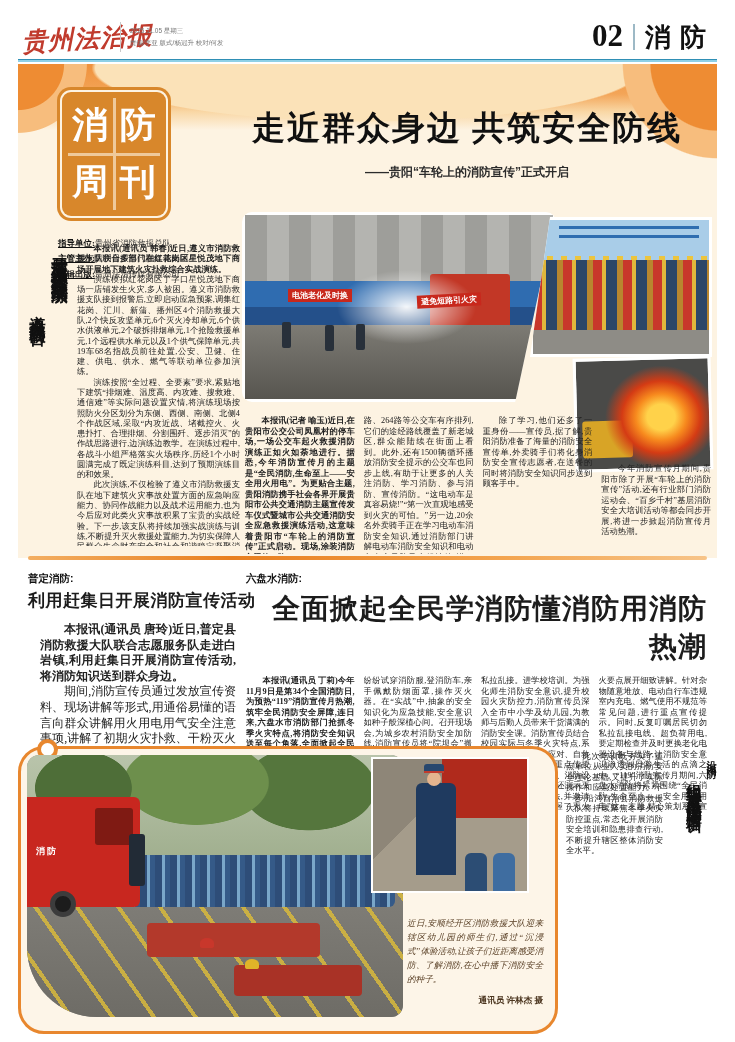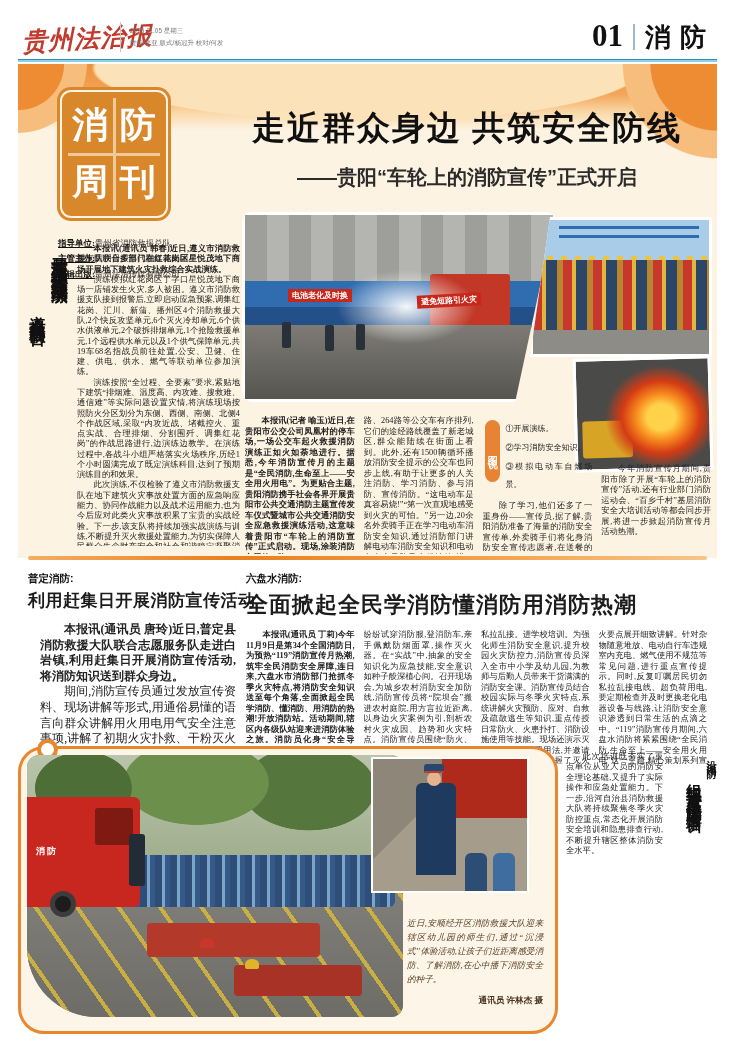--- a/index.html
+++ b/index.html
@@ -34,21 +34,21 @@
   .seal-grid{display:grid;width:100%;height:100%;grid-template-columns:1fr 1fr;grid-template-rows:1fr 1fr;
         gap:3px;background:rgba(255,245,228,.6);}
   .seal-grid span{background:#d8872b;color:#fff;display:flex;align-items:center;justify-content:center;
         font-size:36px;font-weight:bold;font-family:"Liberation Serif",serif;}
   .mast-info{position:absolute;left:40px;top:172px;font-size:8.5px;line-height:1.8;color:#333;}
   .mast-info b{color:#111;text-decoration:underline;}
   
   .lead-head{position:absolute;left:206px;top:42px;width:486px;text-align:center;}
   .lead-title{font-size:33px;font-weight:bold;letter-spacing:2px;color:#101010;
         font-family:"Liberation Serif",serif;white-space:nowrap;}
-  .lead-sub{margin-top:13px;font-size:20px;font-weight:bold;color:#2b2b2b;
+  .lead-sub{margin-top:13px;font-size:12px;font-weight:bold;color:#2b2b2b;
         font-family:"Liberation Sans",sans-serif;}
   
   .ph{position:absolute;background:#fff;}
   .ph-inner{position:absolute;inset:3px;overflow:hidden;}
   .ph1{left:224px;top:148px;width:314px;height:190px;clip-path:polygon(0 0,100% 0,87% 100%,0 100%);
        border-radius:10px;}
   .ph1 .sky{position:absolute;left:0;top:0;right:0;height:38%;
        background:repeating-linear-gradient(90deg,#9e9e9a 0 22px,#b4b4b0 22px 44px);}
   .ph1 .bus{position:absolute;left:0;top:36%;right:0;height:26%;
        background:linear-gradient(180deg,#2f6cb0 0 55%,#24508a 55% 100%);}
@@ -98,21 +98,21 @@
   .hr-orange{position:absolute;left:28px;top:556px;width:679px;height:4px;border-radius:2px;
        background:linear-gradient(90deg,#f3ae62,#e87f1f 30%,#f3a44f 70%,#f7c489);}
   
   .kicker{font-family:"Liberation Sans",sans-serif;font-weight:bold;font-size:10.5px;color:#111;}
   .pd{position:absolute;left:28px;top:572px;width:208px;}
   .pd-title{font-size:17px;font-weight:bold;font-family:"Liberation Serif",serif;margin:3px 0 10px 0;
        letter-spacing:.5px;white-space:nowrap;}
   .pd-body{font-size:12px;line-height:1.3;text-align:justify;color:#222;margin-left:12px;}
   .pd-body p{margin:0;text-indent:2em;}
   .lps{position:absolute;left:246px;top:572px;width:461px;}
-  .lps-title{font-size:22px;font-weight:bold;font-family:Liberation Serif, serif;text-align:left;
+  .lps-title{font-size:28px;font-weight:bold;font-family:Liberation Serif, serif;text-align:right;
        margin:4px 0 10px 0;letter-spacing:1px;}
   .lps-cols{display:flex;gap:9px;height:134px;overflow:hidden;}
   
   .frame{position:absolute;left:18px;top:746px;width:540px;height:288px;border:3px solid #e8872e;
        border-radius:26px;background:#fdf5e8;box-sizing:border-box;}
   .frame-dot{position:absolute;left:16px;top:-10px;width:13px;height:13px;border:4px solid #e8872e;
        border-radius:50%;background:#fff;}
   .bigph{position:absolute;left:6px;top:6px;width:376px;height:262px;overflow:hidden;
        border-radius:12px 12px 12px 70px;background:#8a8a86;}
   .bigph .trees{position:absolute;left:0;top:0;right:0;height:42%;
@@ -161,21 +161,21 @@
 <div class="page">
 
   <div class="hdr">
     <div class="logo">贵州法治报</div>
     <div class="hdr-div"></div>
     <div class="hdr-dates">
       <div>2025.11.05 星期三</div>
       <div>责编/李亚 版式/杨冠升 校对/何发</div>
     </div>
     <div class="pageno-wrap">
-      <span class="pageno">01</span>
+      <span class="pageno">02</span>
       <span class="pageno-bar"></span>
       <span class="section-name">消防</span>
     </div>
   </div>
   <div class="teal-line"></div>
 
   <div class="top-sec">
 
     <div class="seal">
       <div class="seal-grid">
@@ -232,44 +232,36 @@
     </div>
 
     <div class="gy">
       <div class="col">
         <p class="bold-lede">本报讯(记者 喻玉)近日,在贵阳市公交公司凤凰村的停车场,一场公交车起火救援消防演练正如火如荼地进行。据悉,今年消防宣传月的主题是“全民消防,生命至上——安全用火用电”。为更贴合主题,贵阳消防携手社会各界开展贵阳市公共交通消防主题宣传发车仪式暨城市公共交通消防安全应急救援演练活动,这意味着贵阳市“车轮上的消防宣传”正式启动。现场,涂装消防主题的11路、218</p>
       </div>
       <div class="col">
         <p class="noind">路、264路等公交车有序排列,它们的途经路线覆盖了新老城区,群众能陆续在街面上看到。此外,还有1500辆循环播放消防安全提示的公交车也同步上线,有助于让更多的人关注消防、学习消防、参与消防、宣传消防。“这电动车是真容易烧!”“第一次直观地感受到火灾的可怕。”另一边,20余名外卖骑手正在学习电动车消防安全知识,通过消防部门讲解电动车消防安全知识和电动车火灾风险及实操演练,进一步增强了安全意识。</p>
       </div>
       <div class="col">
-        <div class="tushuo">
-          <div class="ts-pill">图说</div>
-          <div class="ts-items">
-            <div>①开展演练。</div>
-            <div>②学习消防安全知识。</div>
-            <div>③模拟电动车自燃场景。</div>
-          </div>
-        </div>
         <p>除了学习,他们还多了一重身份——宣传员,据了解,贵阳消防准备了海量的消防安全宣传单,外卖骑手们将化身消防安全宣传志愿者,在送餐的同时将消防安全知识同步送到顾客手中。</p>
       </div>
       <div class="col">
         <p class="c4pad">今年消防宣传月期间,贵阳市除了开展“车轮上的消防宣传”活动,还有行业部门消防运动会、“百乡千村”基层消防安全大培训活动等都会同步开展,将进一步掀起消防宣传月活动热潮。</p>
       </div>
     </div>
 
     <div class="zy">
       <div class="zy-head">
         <span class="main">开展地下建筑火灾扑救综合实战演练</span>
         <span class="sub">遵义市多部门联合</span>
       </div>
       <div class="zy-body">
         <p class="bold-lede">本报讯(通讯员 韩春)近日,遵义市消防救援支队联合多部门在红花岗区星悦茂地下商场开展地下建筑火灾扑救综合实战演练。</p>
         <p>演练模拟红花岗区丁字口星悦茂地下商场一店铺发生火灾,多人被困。遵义市消防救援支队接到报警后,立即启动应急预案,调集红花岗、汇川、新蒲、播州区4个消防救援大队,2个快反攻坚单元,6个灭火冷却单元,6个供水供液单元,2个破拆排烟单元,1个抢险救援单元,1个远程供水单元以及1个供气保障单元,共19车68名指战员前往处置,公安、卫健、住建、供电、供水、燃气等联动单位参加演练。</p>
-        <p>演练按照“全过程、全要素”要求,紧贴地下建筑“排烟难、温度高、内攻难、搜救难、通信难”等实际问题设置灾情,将演练现场按照防火分区划分为东侧、西侧、南侧、北侧4个作战区域,采取“内攻近战、堵截控火、重点实战、合理排烟、分割围歼、调集红花岗”的作战思路进行,边演练边教学。在演练过程中,各战斗小组严格落实火场秩序,历经1个小时圆满完成了既定演练科目,达到了预期演练目的和效果。</p>
+        <p>演练按照“全过程、全要素”要求,紧贴地下建筑“排烟难、温度高、内攻难、搜救难、通信难”等实际问题设置灾情,将演练现场按照防火分区划分为东侧、西侧、南侧、北侧4个作战区域,采取“内攻近战、堵截控火、火患扑打、合理排烟、分割围歼、逐步消灭”的作战思路进行,边演练边教学。在演练过程中,各战斗小组严格落实火场秩序,历经1个小时圆满完成了既定演练科目,达到了预期演练目的和效果。</p>
         <p>此次演练,不仅检验了遵义市消防救援支队在地下建筑火灾事故处置方面的应急响应能力、协同作战能力以及战术运用能力,也为今后应对此类火灾事故积累了宝贵的实战经验。下一步,该支队将持续加强实战演练与训练,不断提升灭火救援处置能力,为切实保障人民群众生命财产安全和社会和谐稳定凝聚消防力量。</p>
       </div>
     </div>
   </div>
 
   <div class="hr-orange"></div>
 
   <div class="pd">
     <div class="kicker">普定消防:</div>
     <div class="pd-title">利用赶集日开展消防宣传活动</div>

